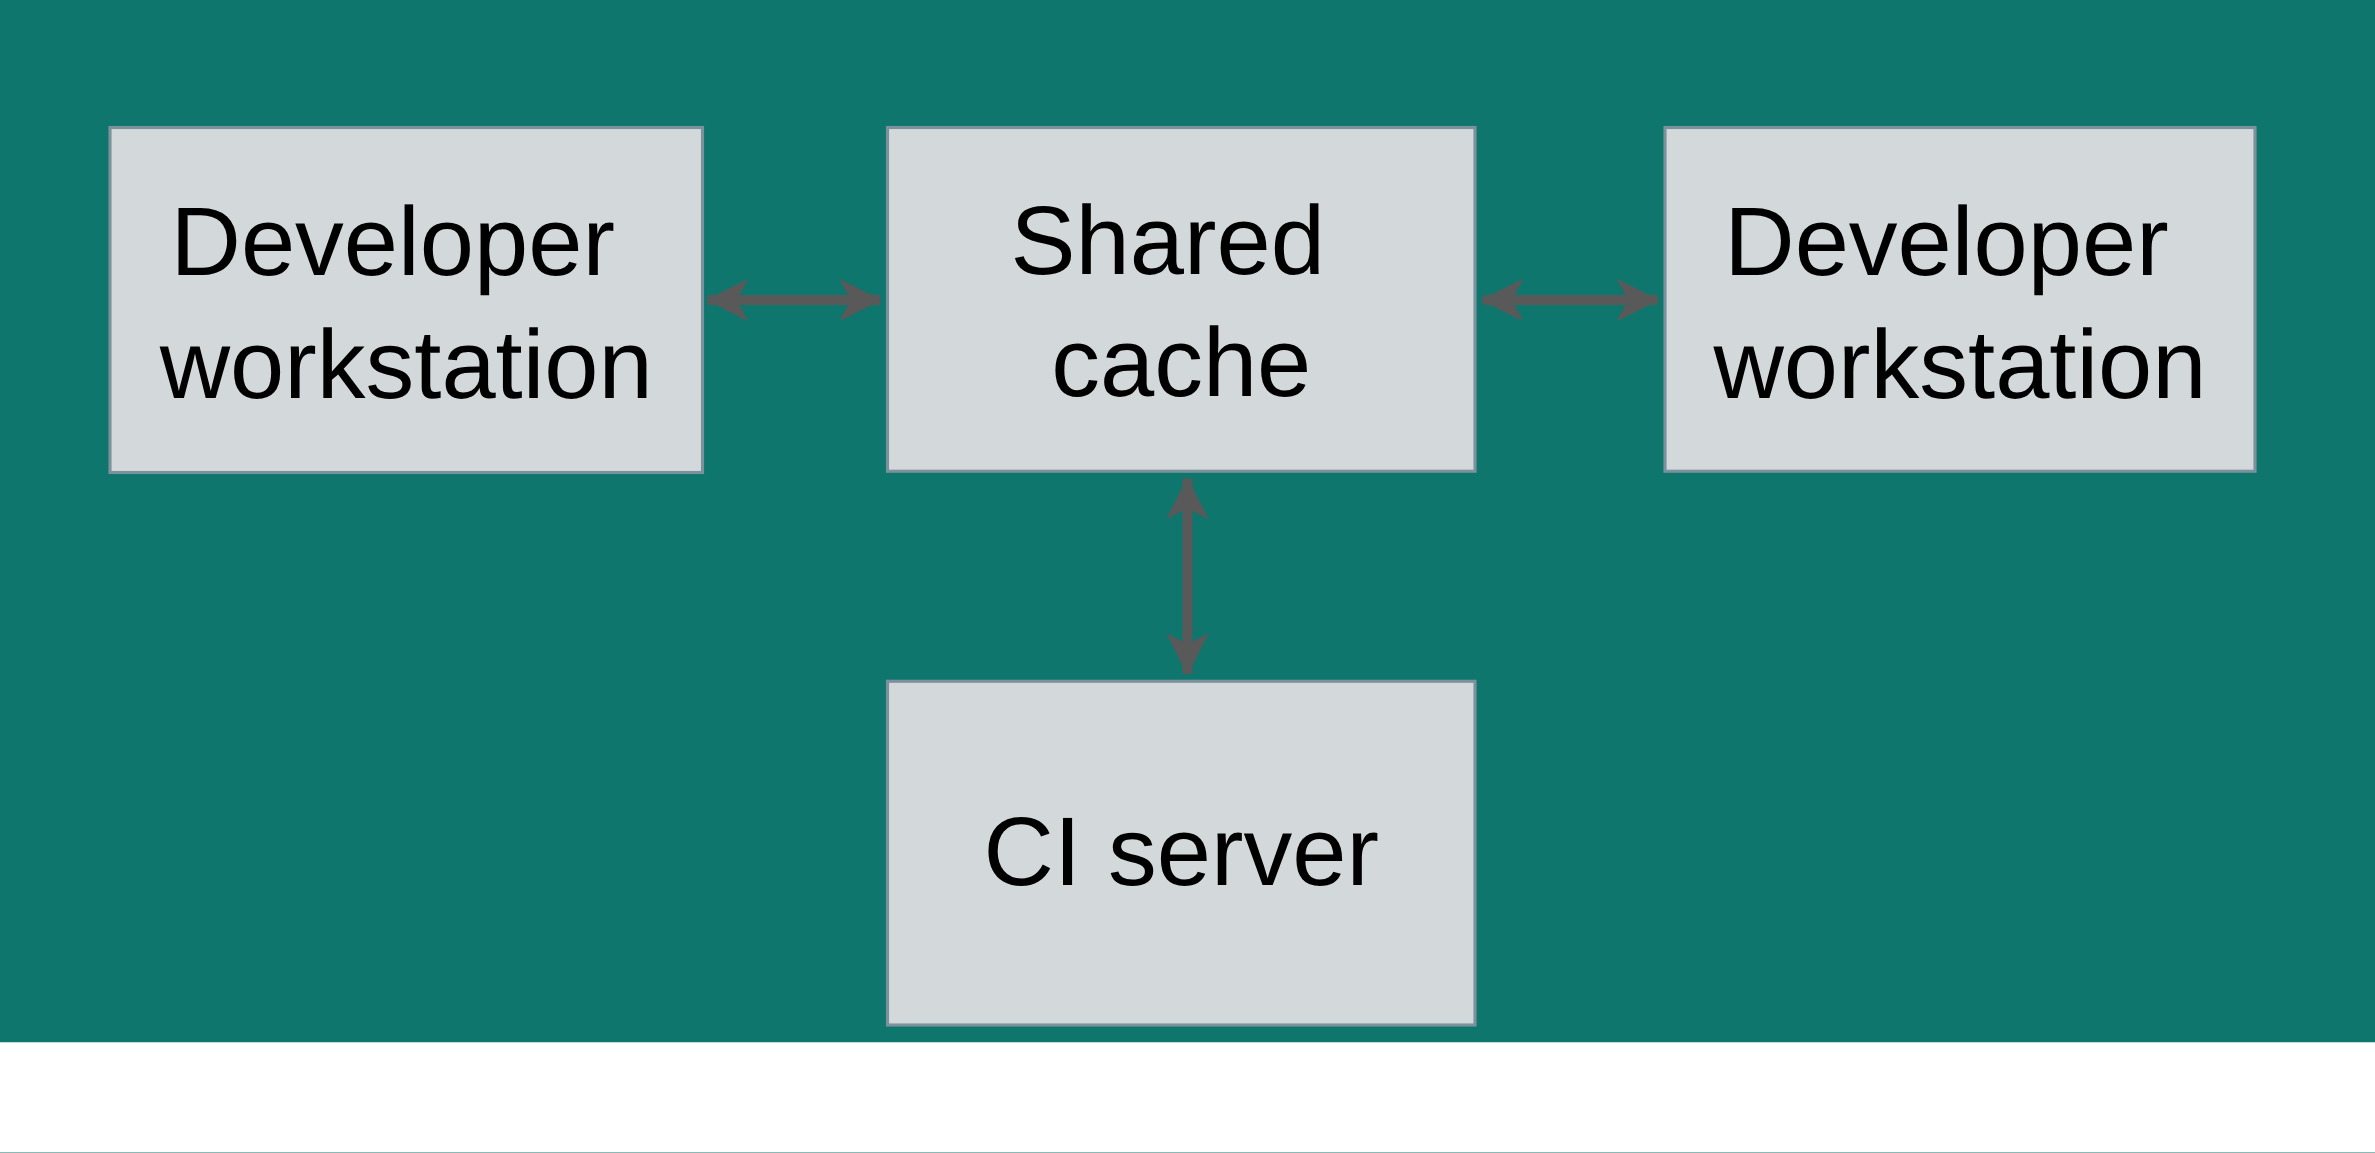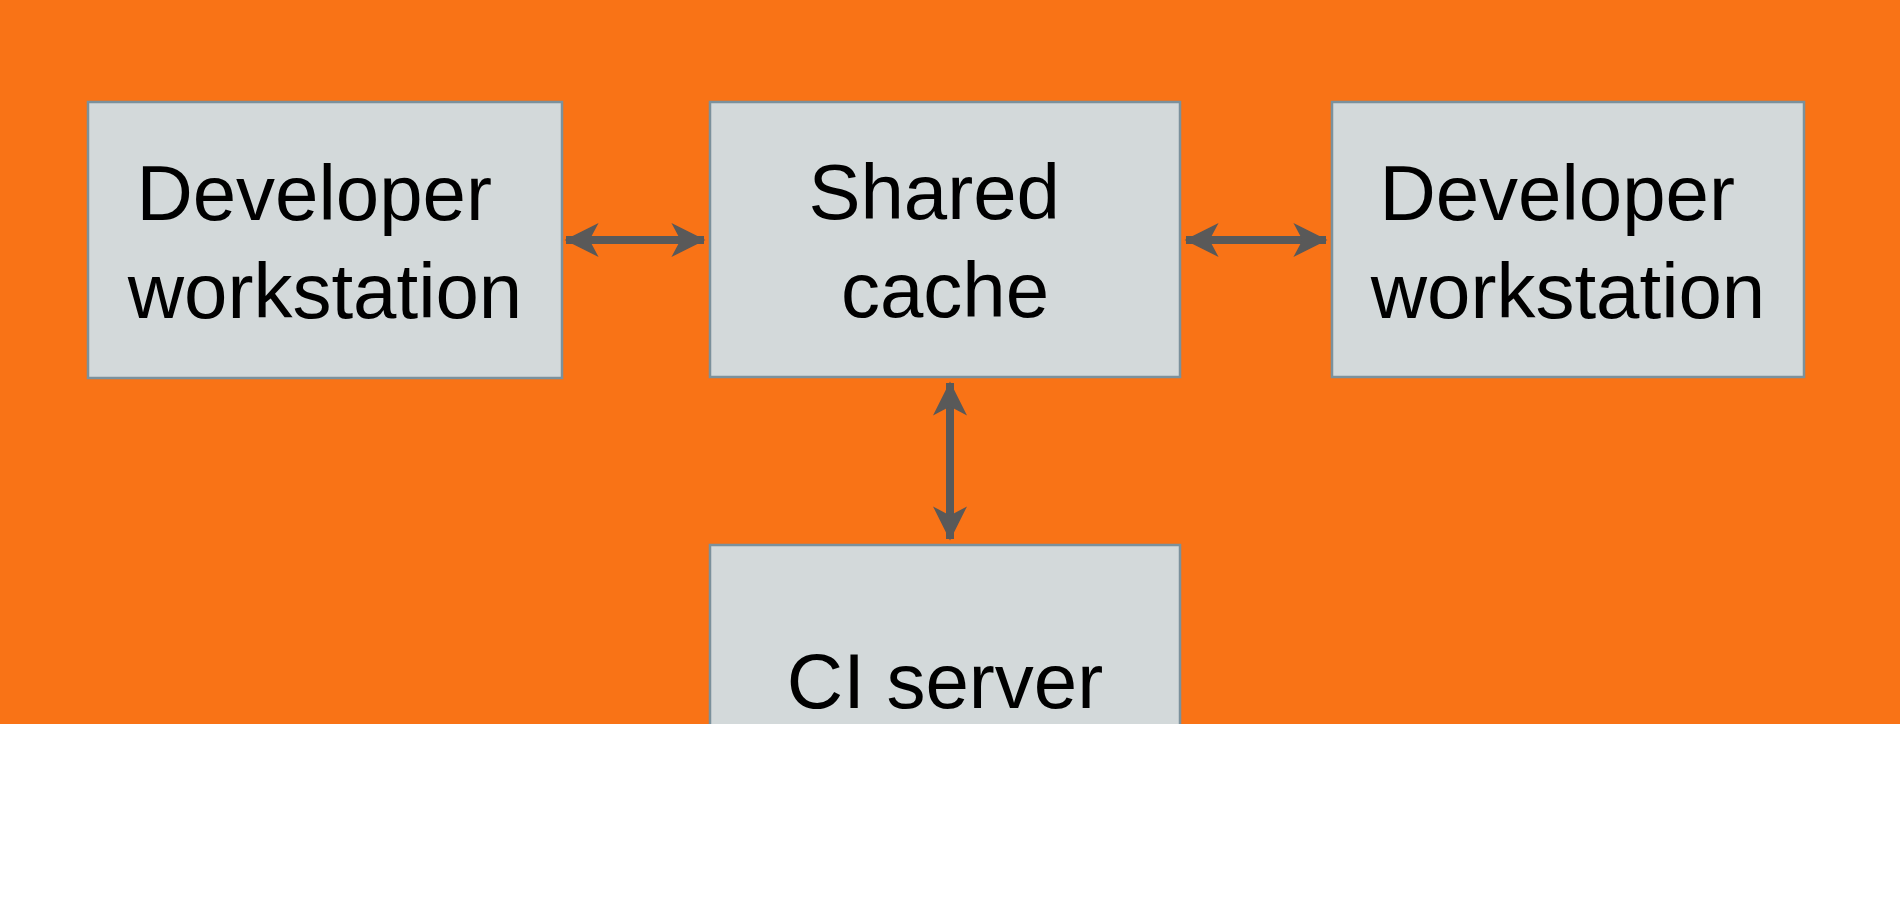--- a/index.html
+++ b/index.html
@@ -3,22 +3,22 @@
 <meta charset="utf-8">
 <style>
   html, body {
     margin: 0;
     padding: 0;
     background: #ffffff;
   }
   .stage {
     position: relative;
     width: 1900px;
-    height: 724px;
-    background: #f97316;
+    height: 834px;
+    background: #0f766e;
     overflow: hidden;
     font-family: "Liberation Sans", "DejaVu Sans", sans-serif;
   }
   svg.diagram {
     position: absolute;
     left: 0;
     top: 0;
     width: 1900px;
     height: 922px;
     display: block;

